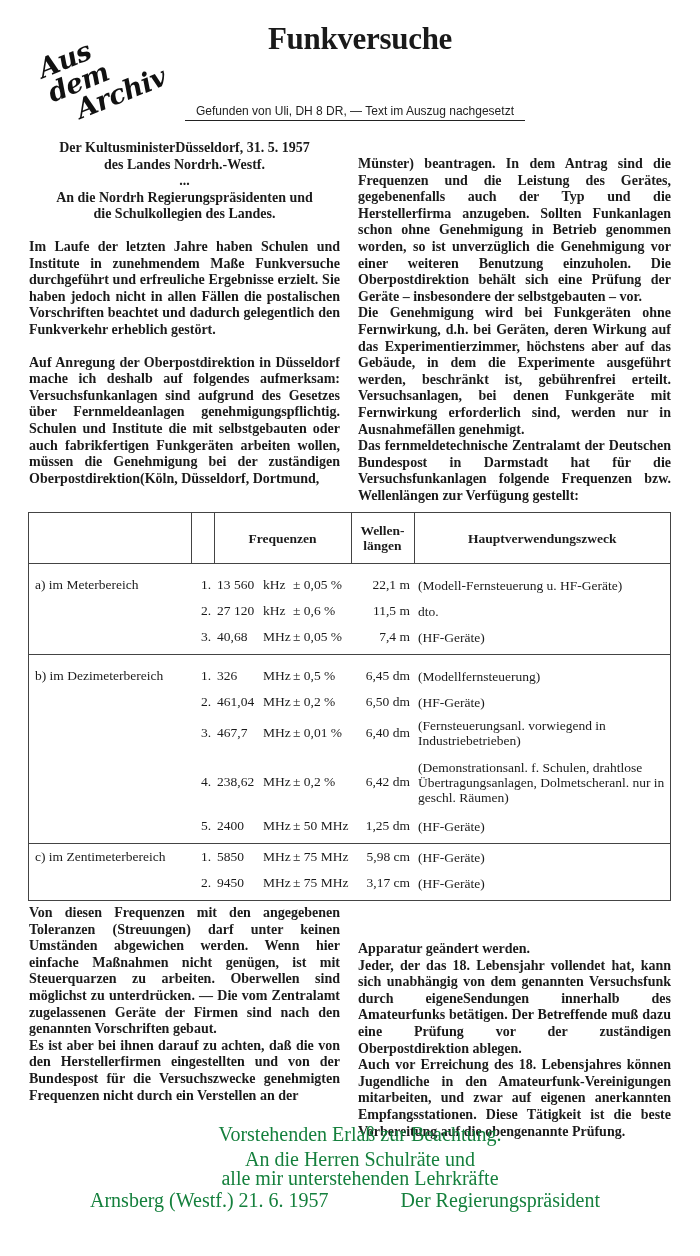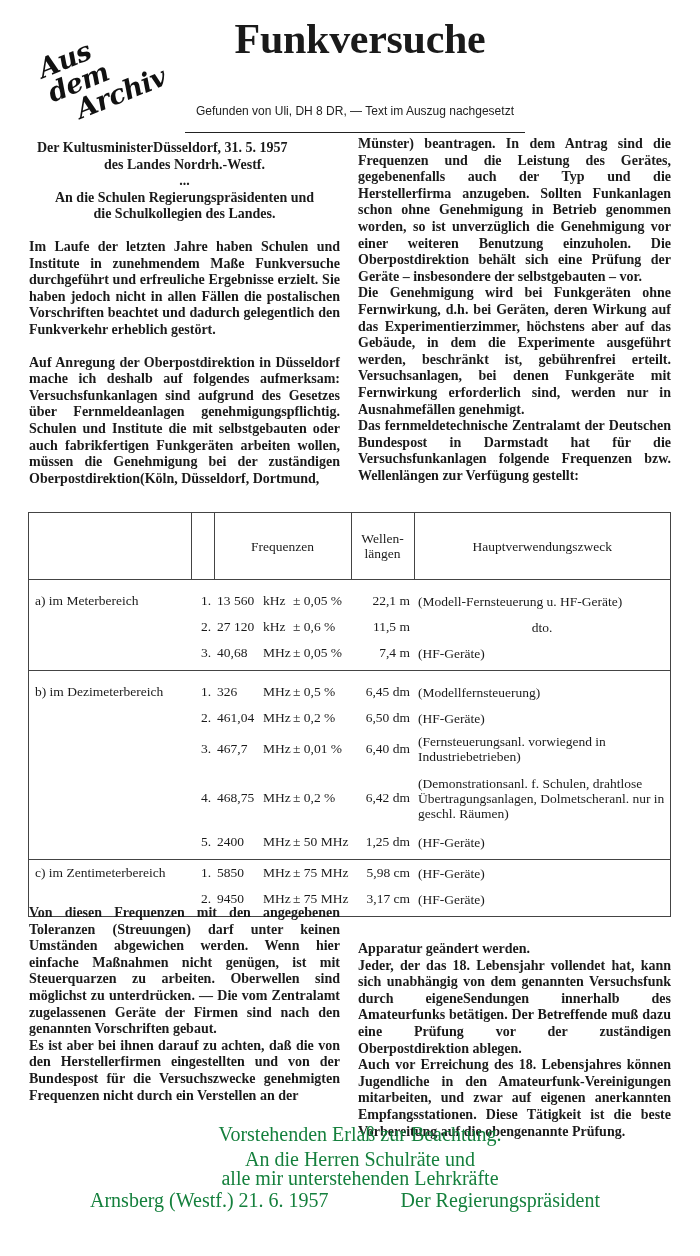--- a/index.html
+++ b/index.html
@@ -1,43 +1,43 @@
 <!DOCTYPE html>
 <html><head>
 <meta charset="utf-8">
 <style>
   html, body { margin: 0; padding: 0; background: #ffffff; }
   body { width: 700px; height: 1256px; position: relative; overflow: hidden; color: #1b1b1b; font-family: "DejaVu Serif", serif; }
   .stamp { position: absolute; left: 20px; top: 38px; width: 130px; transform: rotate(-22deg); transform-origin: left top; font-family: "DejaVu Serif", serif; font-weight: bold; font-style: italic; font-size: 27px; line-height: 26px; letter-spacing: -0.5px; color: #111; }
   .stamp .l1 { display: block; margin-left: 6px; margin-top: 24px; }
   .stamp .l2 { display: block; margin-left: 26px; }
-  .title { position: absolute; left: 170px; top: 22px; width: 380px; text-align: center; font-family: "Liberation Serif", serif; font-weight: bold; font-size: 42px; line-height: 34px; color: #1a1a1a; letter-spacing: -0.3px; }
-  .subtitle { position: absolute; left: 185px; top: 104px; width: 340px; text-align: center; font-family: "Liberation Sans", sans-serif; font-size: 12px; color: #222; border-bottom: 1.5px solid #222; padding-bottom: 14px; }
+  .title { position: absolute; left: 170px; top: 22px; width: 380px; text-align: center; font-family: "Liberation Serif", serif; font-weight: bold; font-size: 31px; line-height: 34px; color: #1a1a1a; letter-spacing: -0.3px; }
+  .subtitle { position: absolute; left: 185px; top: 104px; width: 340px; text-align: center; font-family: "Liberation Sans", sans-serif; font-size: 12px; color: #222; border-bottom: 1.5px solid #222; padding-bottom: 2px; }
   .col { position: absolute; font-family: "Liberation Serif", serif; font-weight: bold; font-size: 14px; line-height: 16.6px; text-align: justify; color: #1b1b1b; }
   .col p { margin: 0; }
   .col .center { text-align: center; }
   .col .gap { height: 16px; }
   .col-left-top { left: 29px; top: 140px; width: 311px; }
-  .col-right-top { left: 358px; top: 136px; width: 313px; }
+  .col-right-top { left: 358px; top: 156px; width: 313px; }
   .col-left-bot { left: 29px; top: 905px; width: 311px; }
   .col-right-bot { left: 358px; top: 905px; width: 313px; margin-top: 36px; }
-  .header-line { display: flex; justify-content: flex-start; padding: 0 8px 0 8px; text-align: left; }
+  .header-line { display: flex; justify-content: center; padding: 0 8px 0 8px; text-align: left; }
   table.freq { position: absolute; left: 28px; top: 512px; width: 643px; border-collapse: collapse; font-family: "Liberation Serif", serif; font-size: 13.5px; color: #1b1b1b; }
-  table.freq th { font-weight: normal; border: 1.5px solid #444; height: 42px; font-size: 13.5px; line-height: 15px; padding: 12px 4px; }
+  table.freq th { font-weight: bold; border: 1.5px solid #444; height: 42px; font-size: 13.5px; line-height: 15px; padding: 4px 4px; }
   table.freq td { padding: 0 4px; height: 26px; vertical-align: middle; white-space: nowrap; }
   table.freq tr.grp-end td { padding-bottom: 4px; }
   table.freq tbody { border: 1.5px solid #444; margin-left: 40px; }
   table.freq td.cat { width: 152px; padding-left: 6px; }
   table.freq td.num { width: 14px; text-align: right; padding-right: 3px; }
   table.freq td.val { width: 42px; padding-left: 3px; }
   table.freq td.unit { width: 30px; padding: 0; }
   table.freq td.tol { width: 58px; padding: 0; }
   table.freq td.wl { width: 54px; text-align: right; padding-right: 4px; }
   table.freq td.use { white-space: normal; line-height: 15px; padding-left: 4px; }
-  table.freq td.use.c { text-align: center; }
+  table.freq td.use.c { }
   table.freq tr.tall td { height: 36px; }
   table.freq tr.tall3 td { height: 62px; }
   table.freq tr.first td { padding-top: 8px; }
   .closing { position: absolute; left: 60px; top: 1125px; width: 600px; font-family: "Liberation Serif", serif; font-size: 20px; line-height: 19px; color: #15803d; text-align: center; }
   .closing .l { display: block; }
   .closing .sig { display: flex; justify-content: space-between; padding: 0 60px 0 30px; margin-top: 3px; }
   .closing .a1 { margin-bottom: 6px; }
 </style>
 </head>
 <body>
@@ -52,21 +52,21 @@
 </div>
 <div class="subtitle">Gefunden von Uli, DH 8 DR, — Text im Auszug nachgesetzt</div>
 
 <div class="col col-left-top">
   <div class="header-line">
     <span>Der Kultusminister</span>
     <span>Düsseldorf, 31. 5. 1957</span>
   </div>
   <p class="center">des Landes Nordrh.-Westf.</p>
   <p class="center">...</p>
-  <p class="center">An die Schulen Regierungspräsidenten und</p>
+  <p class="center">An die Nordrh Regierungspräsidenten und</p>
   <p class="center">die Schulkollegien des Landes.</p>
   <div class="gap"></div>
   <p>Im Laufe der letzten Jahre haben Schulen und Institute in zunehmendem Maße Funkversuche durchgeführt und erfreuliche Ergebnisse erzielt. Sie haben jedoch nicht in allen Fällen die postalischen Vorschriften beachtet und dadurch gelegentlich den Funkverkehr erheblich gestört.</p>
   <div class="gap"></div>
   <p>Auf Anregung der Oberpostdirektion in Düsseldorf mache ich deshalb auf folgendes aufmerksam: Versuchsfunkanlagen sind aufgrund des Gesetzes über Fernmeldeanlagen genehmigungspflichtig. Schulen und Institute die mit selbstgebauten oder auch fabrikfertigen Funkgeräten arbeiten wollen, müssen die Genehmigung bei der zuständigen Oberpostdirektion(Köln, Düsseldorf, Dortmund,</p>
 </div>
 
 <div class="col col-right-top">
   <p>Münster) beantragen. In dem Antrag sind die Frequenzen und die Leistung des Gerätes, gegebenenfalls auch der Typ und die Herstellerfirma anzugeben. Sollten Funkanlagen schon ohne Genehmigung in Betrieb genommen worden, so ist unverzüglich die Genehmigung vor einer weiteren Benutzung einzuholen. Die Oberpostdirektion behält sich eine Prüfung der Geräte – insbesondere der selbstgebauten – vor.</p>
   <p>Die Genehmigung wird bei Funkgeräten ohne Fernwirkung, d.h. bei Geräten, deren Wirkung auf das Experimentierzimmer, höchstens aber auf das Gebäude, in dem die Experimente ausgeführt werden, beschränkt ist, gebührenfrei erteilt. Versuchsanlagen, bei denen Funkgeräte mit Fernwirkung erforderlich sind, werden nur in Ausnahmefällen genehmigt.</p>
@@ -139,21 +139,21 @@
       <td class="num">3.</td>
       <td class="val">467,7</td>
       <td class="unit">MHz</td>
       <td class="tol">± 0,01 %</td>
       <td class="wl">6,40 dm</td>
       <td class="use">(Fernsteuerungsanl. vorwiegend in Industriebetrieben)</td>
     </tr>
     <tr class="tall3">
       <td class="cat"></td>
       <td class="num">4.</td>
-      <td class="val">468,75</td>
+      <td class="val">238,62</td>
       <td class="unit">MHz</td>
       <td class="tol">± 0,2 %</td>
       <td class="wl">6,42 dm</td>
       <td class="use">(Demonstrationsanl. f. Schulen, drahtlose Übertragungsanlagen, Dolmetscheranl. nur in geschl. Räumen)</td>
     </tr>
     <tr class="grp-end">
       <td class="cat"></td>
       <td class="num">5.</td>
       <td class="val">2400</td>
       <td class="unit">MHz</td>

